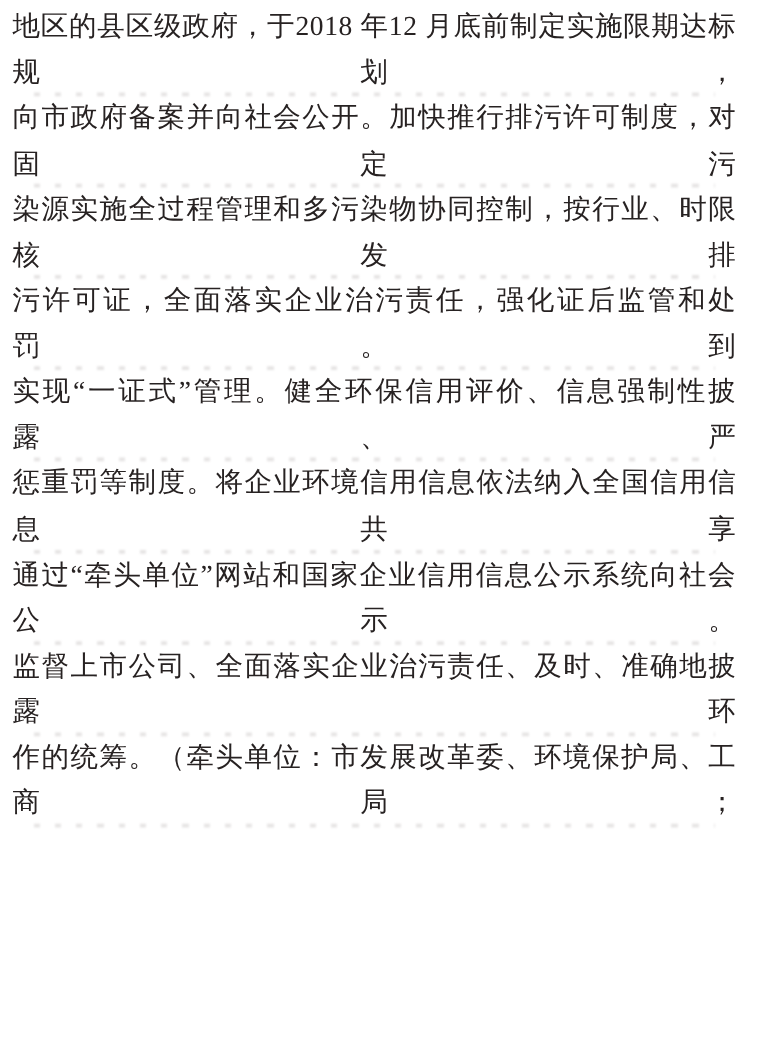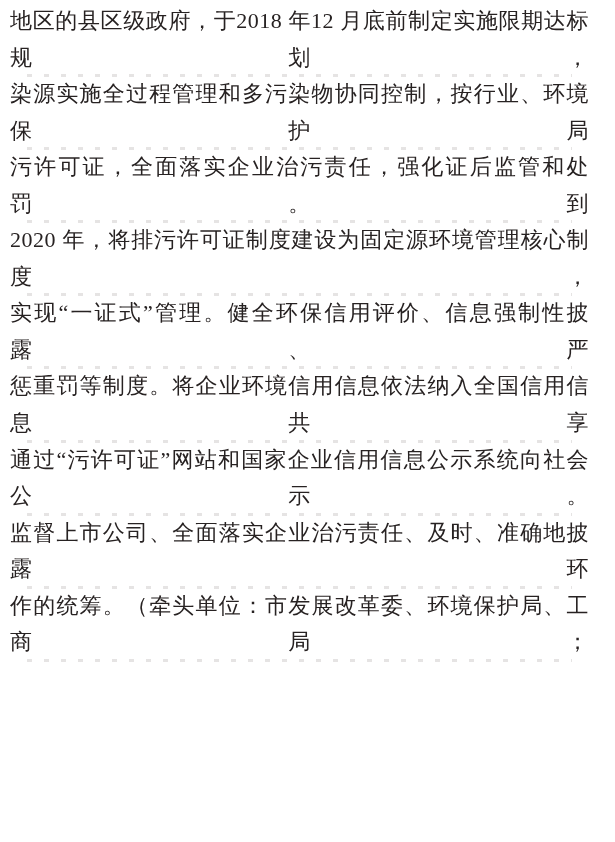--- a/index.html
+++ b/index.html
@@ -45,23 +45,23 @@
     pointer-events: none;
   }
 </style>
 </head>
 <body>
 
 <div class="page">
   <div id="doc-body" style="color: rgb(39, 34, 34);">
       <div class="paragraph">
         <div class="line"><span class="run">地区的县区级政府，于2018 年12 月底前制定实施限期达标规划，</span></div>
-        <div class="line"><span class="run">染源实施全过程管理和多污染物协同控制，按行业、环境保护局</span></div>
+        <div class="line"><span class="run">向市政府备案并向社会公开。加快推行排污许可制度，对固定污</span></div>
+        <div class="line"><span class="run">染源实施全过程管理和多污染物协同控制，按行业、时限核发排</span></div>
         <div class="line"><span class="run">污许可证，全面落实企业治污责任，强化证后监管和处罚。到</span></div>
-        <div class="line"><span class="run">2020 年，将排污许可证制度建设为固定源环境管理核心制度，</span></div>
         <div class="line"><span class="run">实现“一证式”管理。健全环保信用评价、信息强制性披露、严</span></div>
         <div class="line"><span class="run">惩重罚等制度。将企业环境信用信息依法纳入全国信用信息共享</span></div>
-        <div class="line"><span class="run">通过“污许可证”网站和国家企业信用信息公示系统向社会公示。</span></div>
+        <div class="line"><span class="run">通过“牵头单位”网站和国家企业信用信息公示系统向社会公示。</span></div>
         <div class="line"><span class="run">监督上市公司、全面落实企业治污责任、及时、准确地披露环</span></div>
         <div class="line"><span class="run">作的统筹。（牵头单位：市发展改革委、环境保护局、工商局；</span></div>
       </div>
     </div>
 </div>
 
 </body></html>

